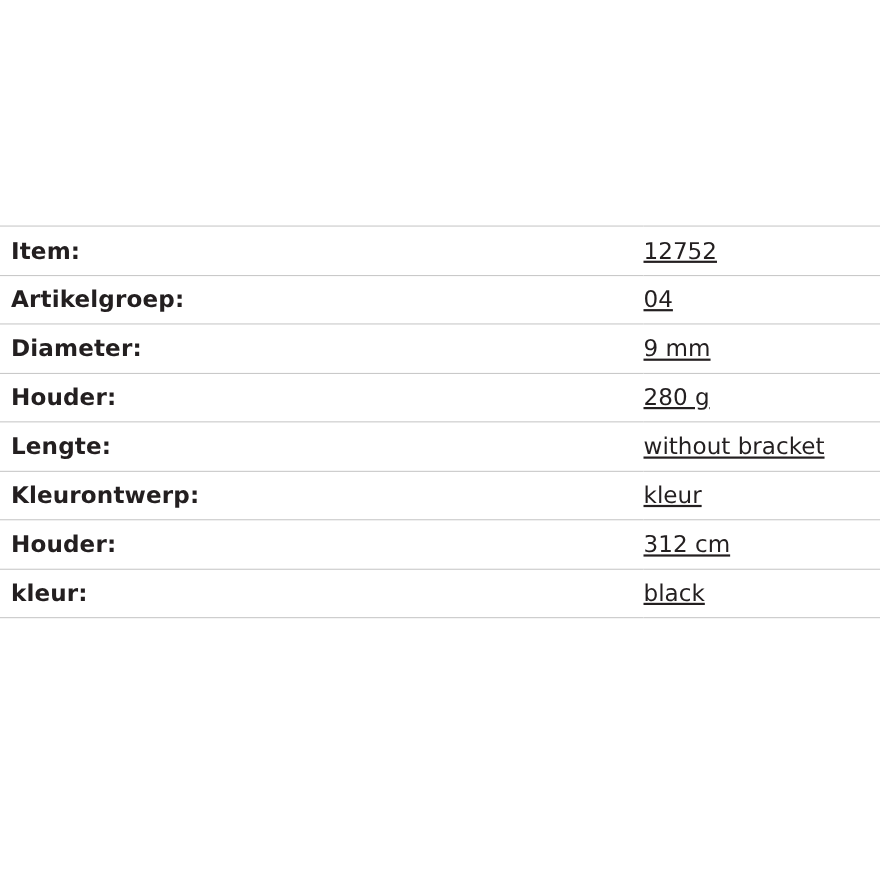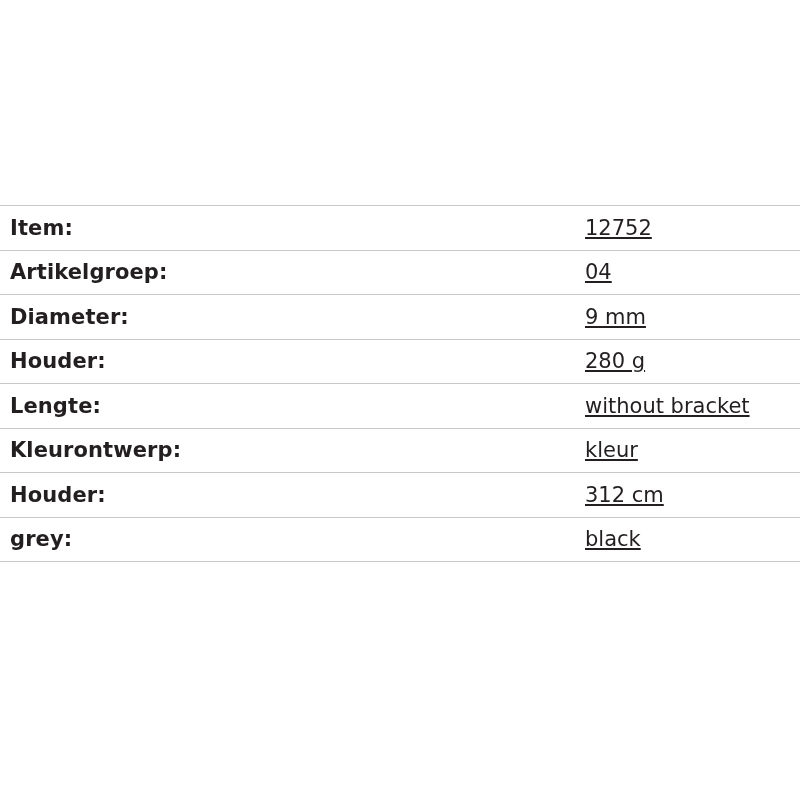--- a/index.html
+++ b/index.html
@@ -82,18 +82,18 @@
       </tr>
       <tr>
         <td class="spec-label">Kleurontwerp:</td>
         <td class="spec-value">kleur</td>
       </tr>
       <tr>
         <td class="spec-label">Houder:</td>
         <td class="spec-value">312 cm</td>
       </tr>
       <tr>
-        <td class="spec-label">grey:</td>
+        <td class="spec-label">kleur:</td>
         <td class="spec-value">black</td>
       </tr>
     </tbody>
   </table>
 </div>
 
 </body></html>

